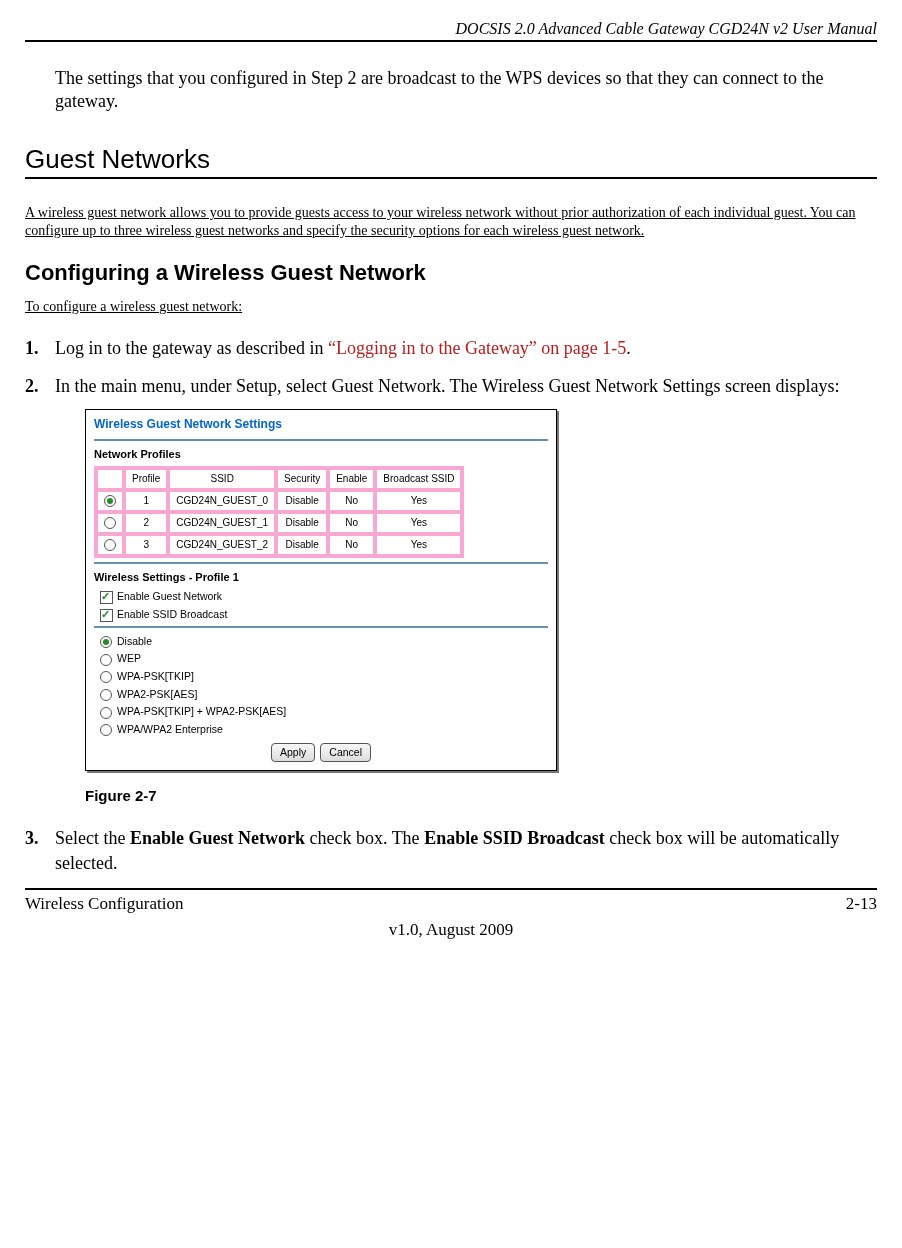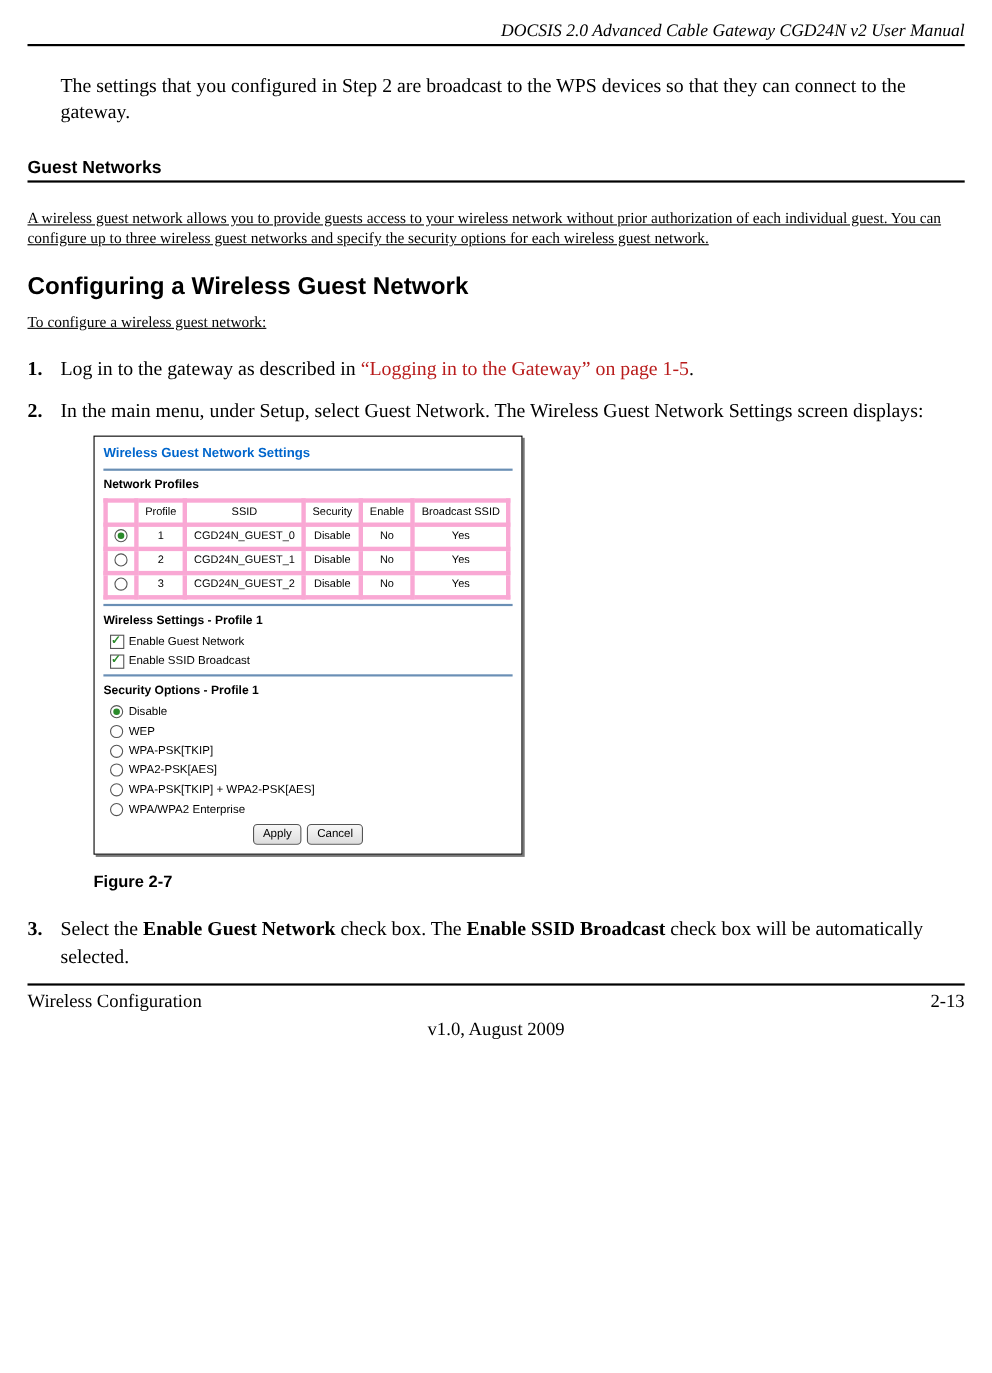--- a/index.html
+++ b/index.html
@@ -26,22 +26,22 @@
     margin: 0 0 25px 0;
   }
   .intro-para {
     margin-left: 30px;
     font-size: 18px;
     line-height: 1.3;
     margin-bottom: 30px;
   }
   .h1 {
     font-family: Arial, Helvetica, sans-serif;
-    font-weight: bold;
-    font-size: 16px;
+    font-weight: normal;
+    font-size: 26px;
     margin: 0 0 2px 0;
   }
   .section-rule {
     border: none;
     border-top: 2px solid #000;
     margin: 0 0 25px 0;
   }
   .body-para {
     font-size: 14px;
     line-height: 1.3;
@@ -78,21 +78,21 @@
     color: #b91c1c;
     text-decoration: none;
   }
   .bold {
     font-weight: bold;
   }
   .figure-wrap {
     margin: 10px 0 10px 30px;
   }
   .screenshot {
-    width: 390px;
+    width: 472px;
     border: 1px solid #000;
     box-shadow: 2px 2px 0 #777;
     background: #fff;
     font-family: Tahoma, Arial, sans-serif;
     font-size: 11px;
     color: #000;
     padding: 6px 8px 8px 8px;
     box-sizing: border-box;
   }
   .scr-title {
@@ -292,21 +292,20 @@
           <div class="scr-sub">Wireless Settings - Profile 1</div>
           <div class="field-row">
             <span class="chk checked"></span><span>Enable Guest Network</span>
           </div>
           <div class="field-row">
             <span class="chk checked"></span><span>Enable SSID Broadcast</span>
           </div>
 
           <hr class="scr-sep">
 
-          <div class="scr-sub">Security Options - Profile 1</div>
           <div class="sec-opt"><span class="radio-dot selected"></span><span>Disable</span></div>
           <div class="sec-opt"><span class="radio-dot"></span><span>WEP</span></div>
           <div class="sec-opt"><span class="radio-dot"></span><span>WPA-PSK[TKIP]</span></div>
           <div class="sec-opt"><span class="radio-dot"></span><span>WPA2-PSK[AES]</span></div>
           <div class="sec-opt"><span class="radio-dot"></span><span>WPA-PSK[TKIP] + WPA2-PSK[AES]</span></div>
           <div class="sec-opt"><span class="radio-dot"></span><span>WPA/WPA2 Enterprise</span></div>
 
           <div class="btn-row">
             <span class="ui-btn">Apply</span>
             <span class="ui-btn">Cancel</span>

